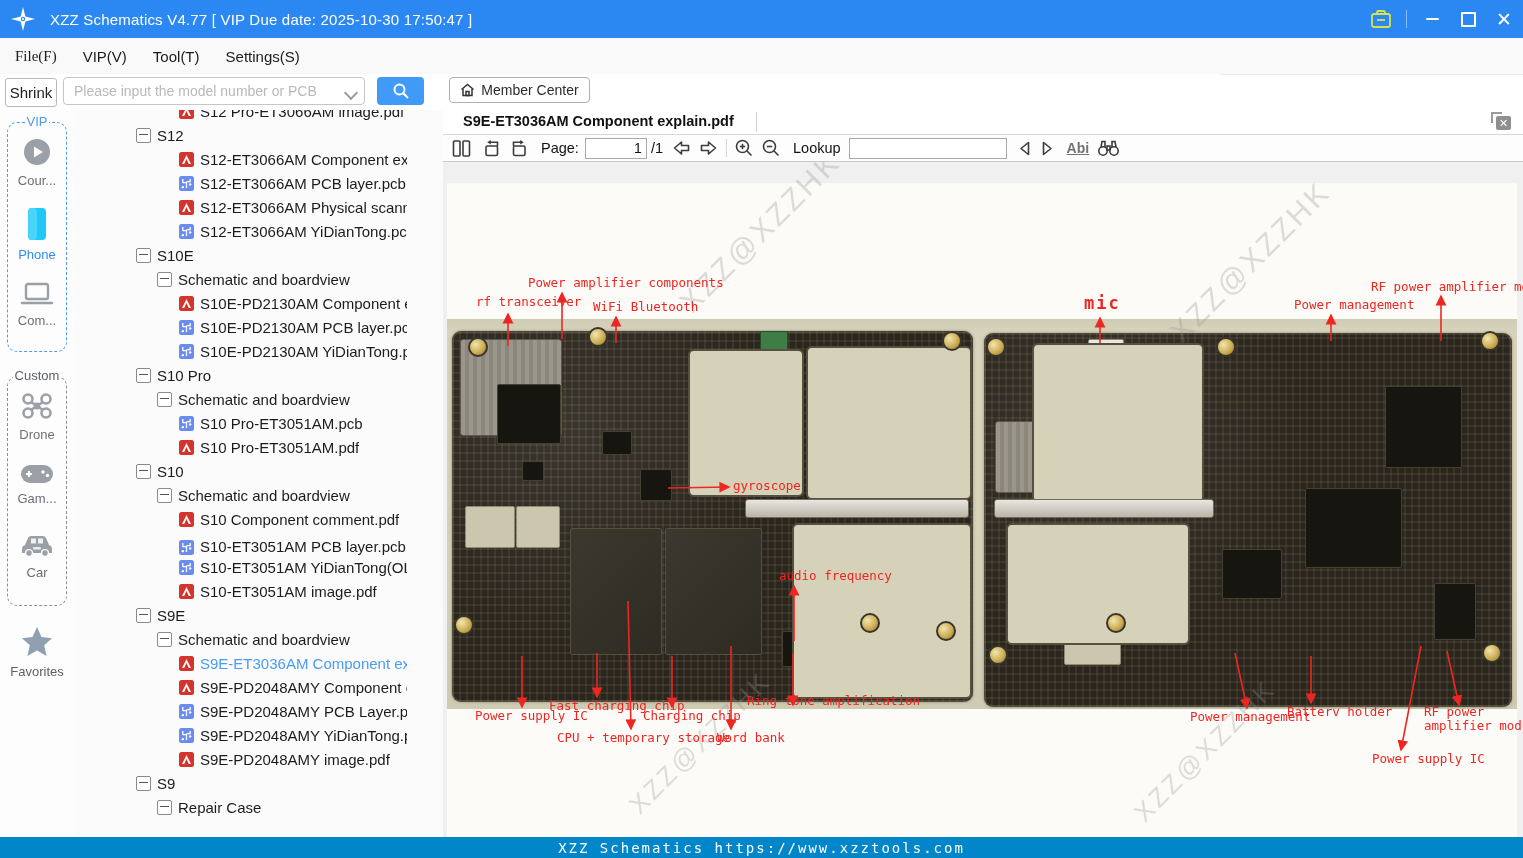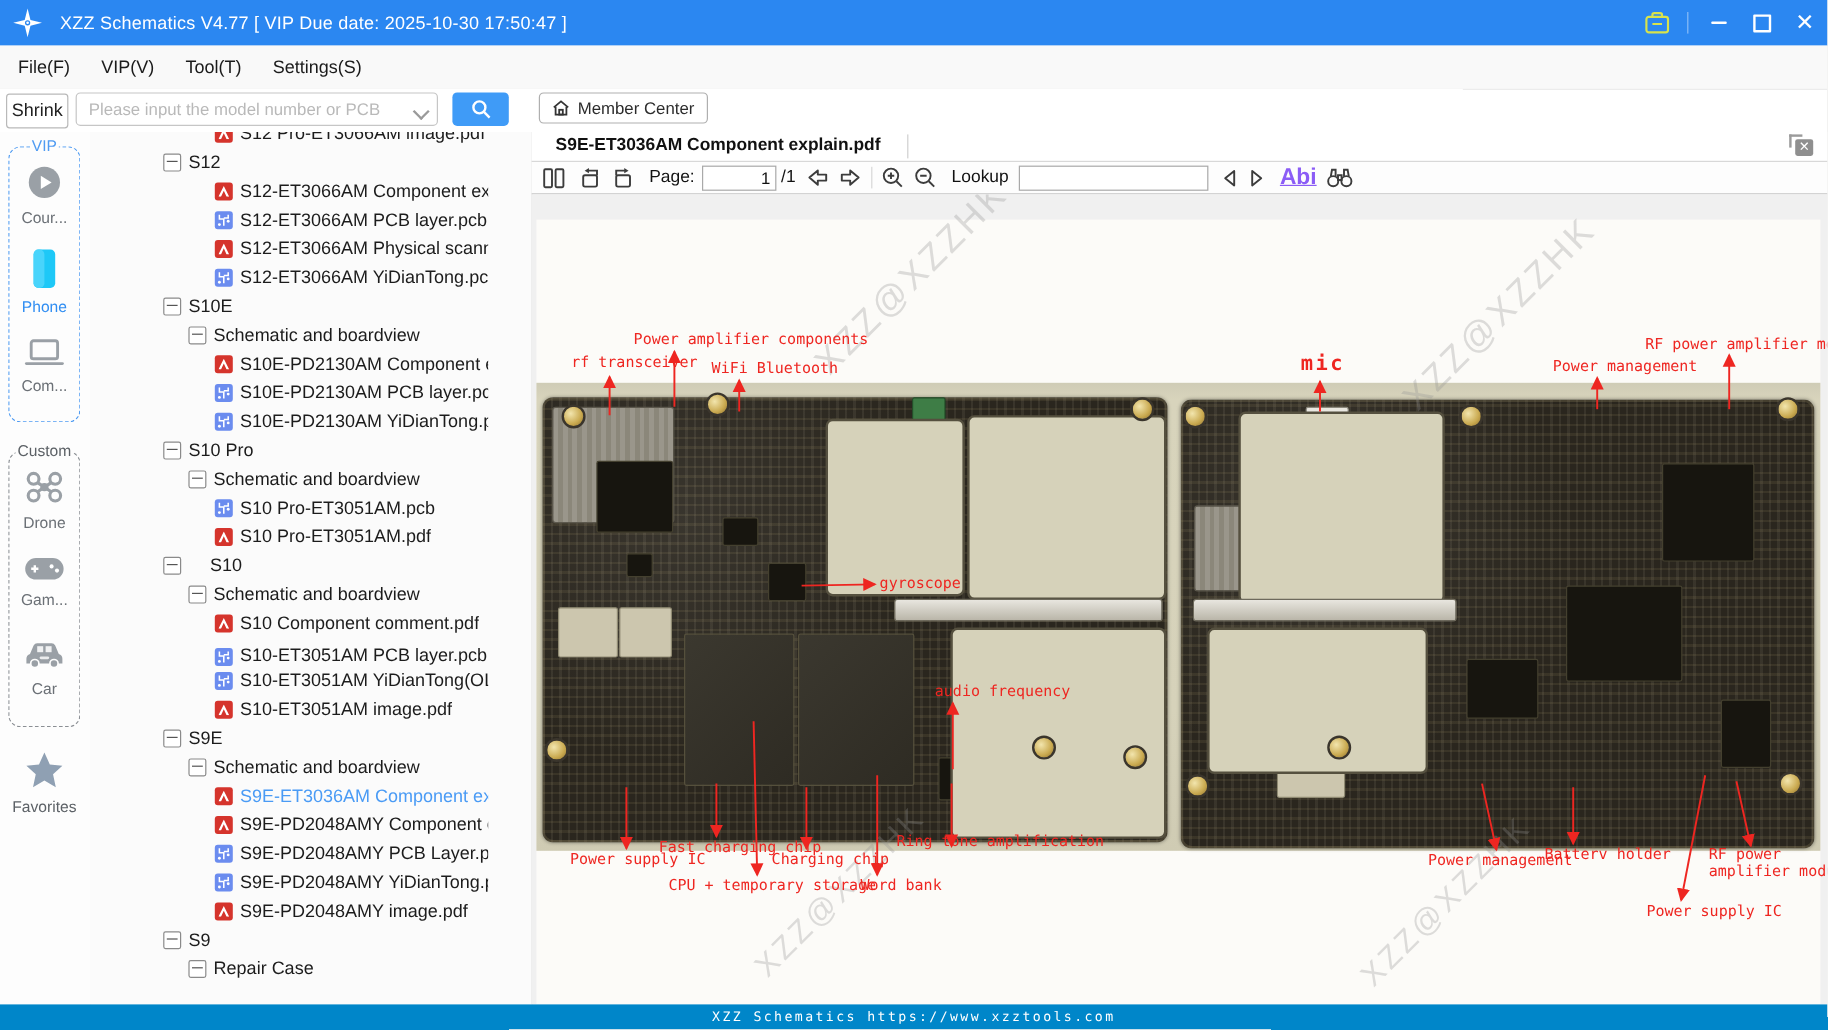--- a/index.html
+++ b/index.html
@@ -15,21 +15,21 @@
   .vault-icon svg{display:block;}
   .wc-sep{width:1px;height:18px;background:rgba(255,255,255,.45);}
   .wc-btn{width:22px;height:22px;display:flex;align-items:center;justify-content:center;cursor:default;}
   .wc-min{width:13px;height:2px;background:#fff;border-radius:1px;}
   .wc-max{width:11px;height:11px;border:2px solid #fff;border-radius:1px;}
   .wc-close{font-size:19px;line-height:1;color:#fff;font-weight:400;}
 
   
   .menubar{left:0;top:38px;width:1523px;height:36px;background:#f9f9f9;border-bottom:1px solid #ececec;display:flex;align-items:center;}
   .menu-item{font-size:15px;color:#1b1b1b;padding:0 13px;height:100%;display:flex;align-items:center;cursor:default;}
-  .menu-item:first-child{padding-left:15px;}
+  .menu-item:first-child{padding-left:15px;font-family:Liberation Serif, serif;}
 
   
   .toolrow{left:0;top:74px;width:1219px;height:36px;background:#fff;border-bottom:1px solid #dcdcdc;}
   .shrink-btn{left:5px;top:4px;width:50px;height:27px;border:1px solid #b9b9b9;border-radius:3px;background:#fff;
     font-size:15px;color:#222;display:flex;align-items:center;justify-content:center;}
   .search-wrap{left:63px;top:3px;width:302px;height:28px;}
   .search-input{width:100%;height:100%;box-sizing:border-box;border:1px solid #c6c6c6;border-radius:4px;
     padding:0 28px 0 10px;font-size:14px;color:#333;font-family:inherit;outline:none;}
   .search-input::placeholder{color:#b9b9b9;}
   .chevron-down{position:absolute;right:9px;top:11px;width:8px;height:8px;border-right:2px solid #9a9a9a;border-bottom:2px solid #9a9a9a;transform:rotate(45deg);}
@@ -72,21 +72,21 @@
   .closeall{position:absolute;right:12px;top:2px;width:20px;height:18px;}
   .closeall .fold{position:absolute;left:0;top:0;width:9px;height:9px;border-left:2px solid #9b9b9b;border-top:2px solid #9b9b9b;}
   .closeall .box{position:absolute;right:0;bottom:0;width:15px;height:14px;background:#8f8f8f;border-radius:2px;color:#fff;font-size:11px;
       display:flex;align-items:center;justify-content:center;line-height:1;}
   .pdfbar{left:443px;top:135px;width:1080px;height:26px;background:#fdfdfd;border-bottom:1px solid #c9c9c9;display:flex;align-items:center;}
   .pbi{display:flex;align-items:center;justify-content:center;flex:none;}
   .pb-label{font-size:14.5px;color:#111;}
   .page-input{width:52px;height:19px;border:1px solid #a9a9a9;font-size:14px;text-align:right;padding:0 4px;font-family:inherit;outline:none;color:#111;background:#fff;}
   .lookup-input{width:148px;height:19px;border:1px solid #a9a9a9;font-size:13px;padding:0 4px;font-family:inherit;outline:none;background:#fff;}
   .pb-sep{width:1px;height:18px;background:#d6d6d6;margin:0 7px;}
-  .abi{font-size:19px;color:#8b5cf6;text-decoration:underline;font-weight:bold;}
+  .abi{font-size:14px;color:#737373;text-decoration:underline;font-weight:bold;}
 
   
   .viewer{left:443px;top:162px;width:1080px;height:675px;background:#f0f0f0;overflow:hidden;}
   .page{position:absolute;left:4px;top:21px;width:1070px;height:654px;background:#fcfbf8;}
   .beige{position:absolute;left:4px;top:157px;width:1070px;height:390px;
      background:linear-gradient(180deg,#cfccb6 0,#d8d4bc 14px,#d6d2ba 70%,#cfcbb3 100%);}
   .board{position:absolute;border-radius:9px;
      background:
        radial-gradient(circle at 22% 28%,rgba(255,255,255,.07),transparent 42%),
        repeating-linear-gradient(0deg,rgba(200,180,120,.10) 0 2px,transparent 2px 8px),
@@ -103,21 +103,21 @@
   .whitec{position:absolute;background:#e9e7e0;border:1px solid #8a877c;border-radius:2px;}
   .pad{position:absolute;width:16px;height:16px;border-radius:50%;
      background:radial-gradient(circle at 35% 35%,#f2e5ad,#c9a94f 60%,#8a6d2f);border:2px solid #3a352c;}
   .watermark{position:absolute;transform:translate(-50%,-50%) rotate(-45deg);color:rgba(145,145,145,.30);
      font-size:30px;letter-spacing:3px;white-space:nowrap;font-family:"Liberation Sans",sans-serif;}
   .ann-label{position:absolute;color:#ee2621;font-family:"DejaVu Sans Mono",monospace;font-size:12.5px;line-height:14px;white-space:nowrap;}
   #arrow-svg{position:absolute;left:0;top:0;pointer-events:none;}
 
   
   .statusbar{left:0;top:837px;width:1523px;height:21px;background:#0086c9;display:flex;align-items:center;justify-content:center;}
-  .statusbar span{color:#fff;font-family:"DejaVu Sans Mono",monospace;font-size:11px;letter-spacing:2px;}
+  .statusbar span{color:#fff;font-family:"DejaVu Sans Mono",monospace;font-size:14px;letter-spacing:2px;}
 </style>
 </head>
 <body>
 
 <div class="app">
 
   <div class="abs titlebar">
     <span class="app-logo">
       <svg width="26" height="26" viewBox="0 0 26 26">
         <path d="M13 1 L15.4 10.6 L25 13 L15.4 15.4 L13 25 L10.6 15.4 L1 13 L10.6 10.6 Z" fill="#fff"></path>
@@ -351,21 +351,21 @@
           <span class="t-label">S10 Pro-ET3051AM.pcb</span>
         </div>
         <div class="trow" style="padding-left: 104px;">
           <span class="ficon pdf">
             <svg width="9" height="9" viewBox="0 0 10 10">
               <path d="M5 0 L10 10 H7.6 L5 4.4 L2.4 10 H0 Z" fill="#fff"></path>
             </svg>
           </span>
           <span class="t-label">S10 Pro-ET3051AM.pdf</span>
         </div>
-        <div class="trow" style="padding-left: 61px; gap: 18px;">
+        <div class="trow" style="padding-left: 61px;">
           <span class="expander"></span>
           <span class="t-label">S10</span>
         </div>
         <div class="trow" style="padding-left: 82px;">
           <span class="expander"></span>
           <span class="t-label">Schematic and boardview</span>
         </div>
         <div class="trow" style="padding-left: 104px; text-align: center;">
           <span class="ficon pdf">
             <svg width="9" height="9" viewBox="0 0 10 10">

